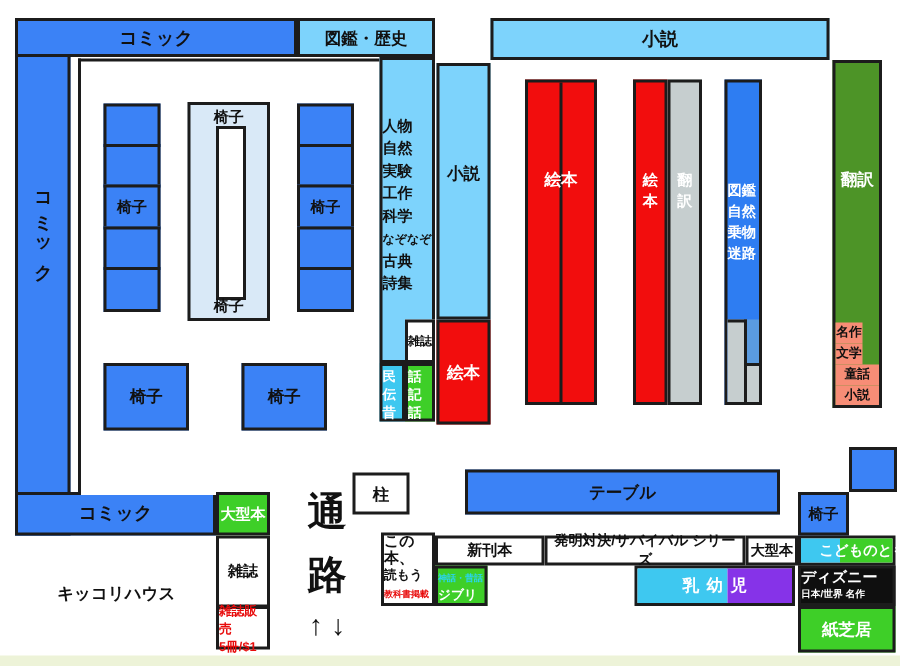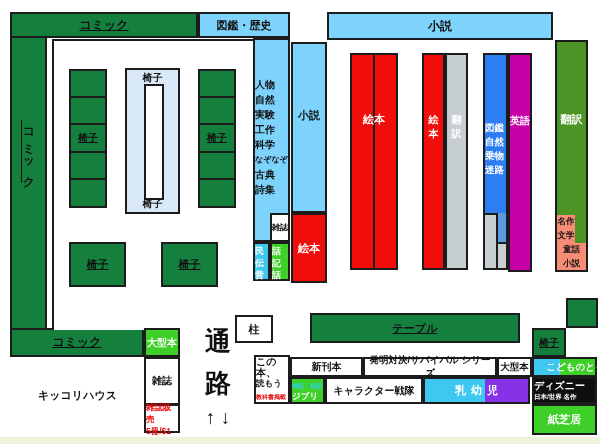--- a/index.html
+++ b/index.html
@@ -2,21 +2,21 @@
 <html><head>
 <meta charset="utf-8">
 <style>
   html,body{margin:0;padding:0;background:#fff;}
   #plan{position:relative;width:600px;height:444px;background:#ffffff;overflow:hidden;
         font-family:"Liberation Sans","DejaVu Sans",sans-serif;font-weight:bold;color:#111;}
   .abs{position:absolute;box-sizing:border-box;}
   .b{border:2px solid #1c1c1c;}
   .c{display:flex;align-items:center;justify-content:center;text-align:center;}
   .col{display:flex;flex-direction:column;}
-  .gray{background:#15803d;text-decoration:underline;}
+  .gray{background:#3b82f6;}
   .yellow{background:#7dd3fc;}
   .red{background:#f20d0d;}
   .grayshelf{background:#c6cecf;}
   .blue{background:#2e7df2;}
   .lblue{background:#5a9be0;}
   .magenta{background:#c800aa;}
   .dgreen{background:#4d9427;}
   .salmon{background:#f78d76;}
   .green{background:#3ecf28;}
   .cyan{background:#3ec8f0;}
@@ -156,25 +156,20 @@
     <div class="abs lblue" style="left:13px;top:158px;width:8px;height:29px;"></div>
     <div class="abs grayshelf" style="left:13px;top:187px;width:8px;height:26px;border-top:2px solid #1c1c1c;"></div>
     <div class="abs col wt" style="left:0;top:66px;width:21px;font-size:9.5px;line-height:14px;">
       <span>図鑑</span>
       <span>自然</span>
       <span>乗物</span>
       <span>迷路</span>
     </div>
   </div>
 
-  <div class="abs b magenta" style="left:508px;top:53px;width:24px;height:219px;">
-    <div class="abs c wt" style="left:0;top:59px;width:20px;font-size:10px;justify-content:center;">
-      <span>英語</span>
-      </div>
-  </div>
 
   <div class="abs b dgreen" style="left:555px;top:40px;width:33px;height:232px;">
     <div class="abs c wt" style="left:0;top:70px;width:29px;font-size:11px;justify-content:center;">
       <span>翻訳</span>
       </div>
     <div class="abs salmon c" style="left:0;top:173px;width:18px;height:14px;font-size:8.5px;">
       <span>名作</span>
       </div>
     <div class="abs salmon c" style="left:0;top:187px;width:18px;height:14px;font-size:8.5px;">
       <span>文学</span>
@@ -249,23 +244,20 @@
     <div class="abs c wt" style="left:0;top:0;width:83px;height:16px;font-size:9.5px;">
       <span>こどものとも</span>
       </div>
   </div>
 
   <div class="abs b green col" style="left:290px;top:377px;width:35px;height:27px;justify-content:center;line-height:10px;">
     <span class="ct" style="font-size:6px;">神話・昔話</span>
     <span class="wt" style="font-size:8.5px;">ジブリ</span>
   </div>
 
-  <div class="abs b c" style="left:325px;top:377px;width:98px;height:27px;background:#fff;font-size:10px;">
-    <span>キャラクター戦隊</span>
-    </div>
 
   <div class="abs b" style="left:423px;top:377px;width:107px;height:27px;">
     <div class="abs cyan" style="left:0;top:0;width:60px;height:23px;"></div>
     <div class="abs purple" style="left:60px;top:0;width:43px;height:23px;"></div>
     <div class="abs c wt" style="left:0;top:0;width:103px;height:23px;font-size:11px;letter-spacing:5px;padding-left:5px;">
       <span>乳幼児</span>
       </div>
   </div>
 
   <div class="abs b blackcell col wt" style="left:532px;top:377px;width:65px;height:27px;justify-content:center;line-height:11px;">

